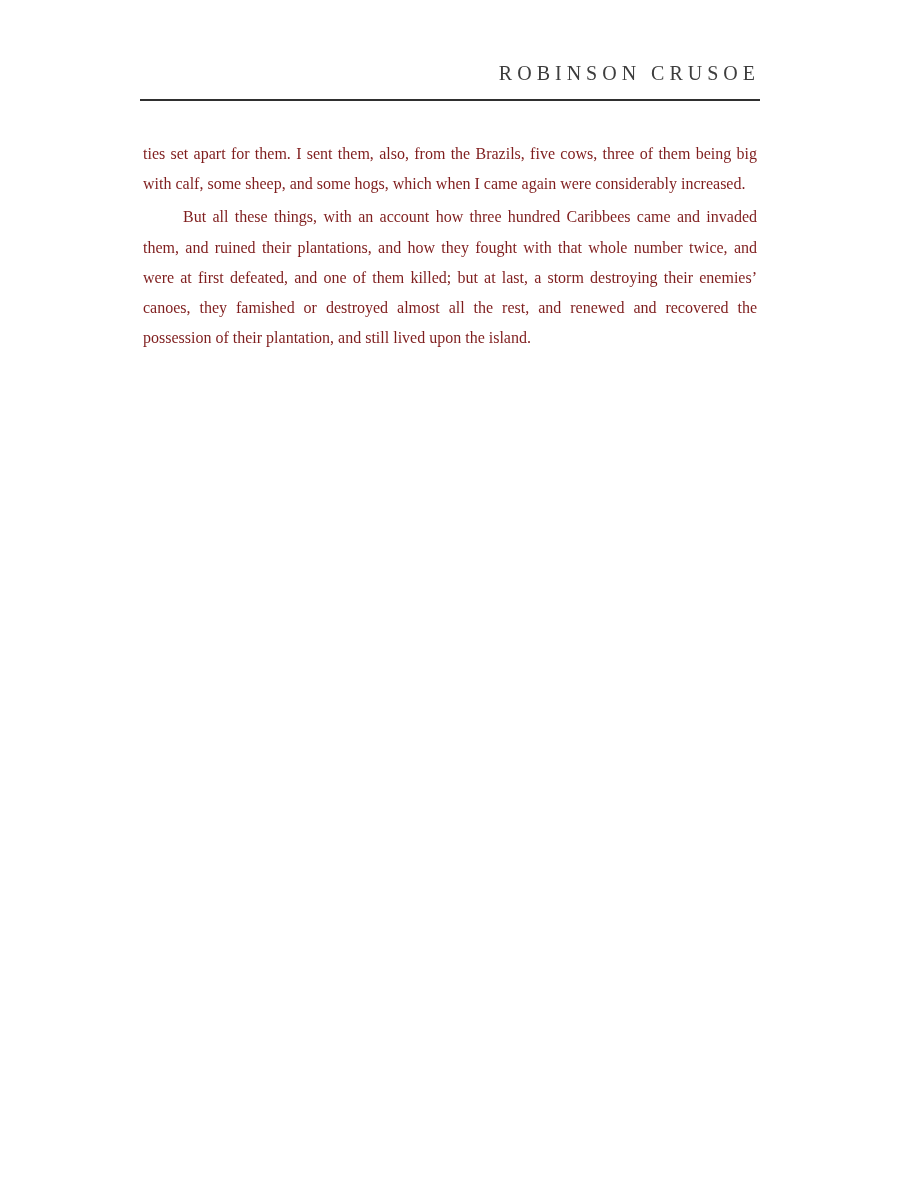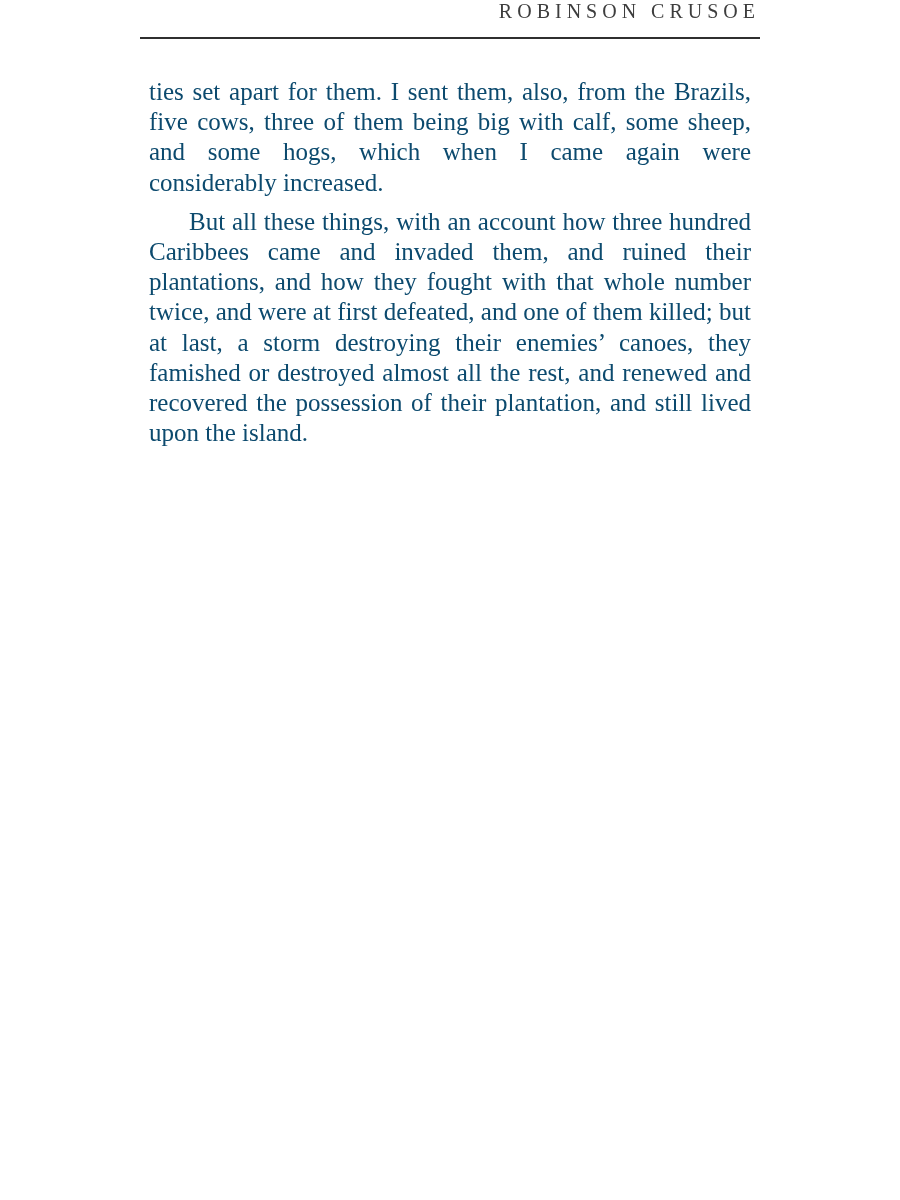--- a/index.html
+++ b/index.html
@@ -17,41 +17,42 @@
     box-sizing: border-box;
     overflow: hidden;
   }
   .content {
     position: absolute;
     left: 140px;
     top: 0;
     width: 620px;
   }
   .running-head {
+    padding-top: 62px;
     text-align: right;
     font-size: 20px;
     letter-spacing: 5px;
     color: #3d3d3d;
     font-weight: 400;
   }
   .head-rule {
     border: none;
     border-top: 2px solid #2f2f2f;
     margin: 14px 0 0 0;
     width: 100%;
   }
   .body-text {
     margin-top: 38px;
   }
   .body-text p {
-    margin: 9px;
-    font-size: 25px;
+    margin: 3px;
+    font-size: 16px;
     line-height: 30.2px;
     text-align: justify;
-    color: #0c4a6e;
+    color: #7f1d1d;
   }
   .body-text p.indented {
     text-indent: 40px;
   }
 </style>
 </head>
 <body>
 
 <div class="page">
   <div class="content">

